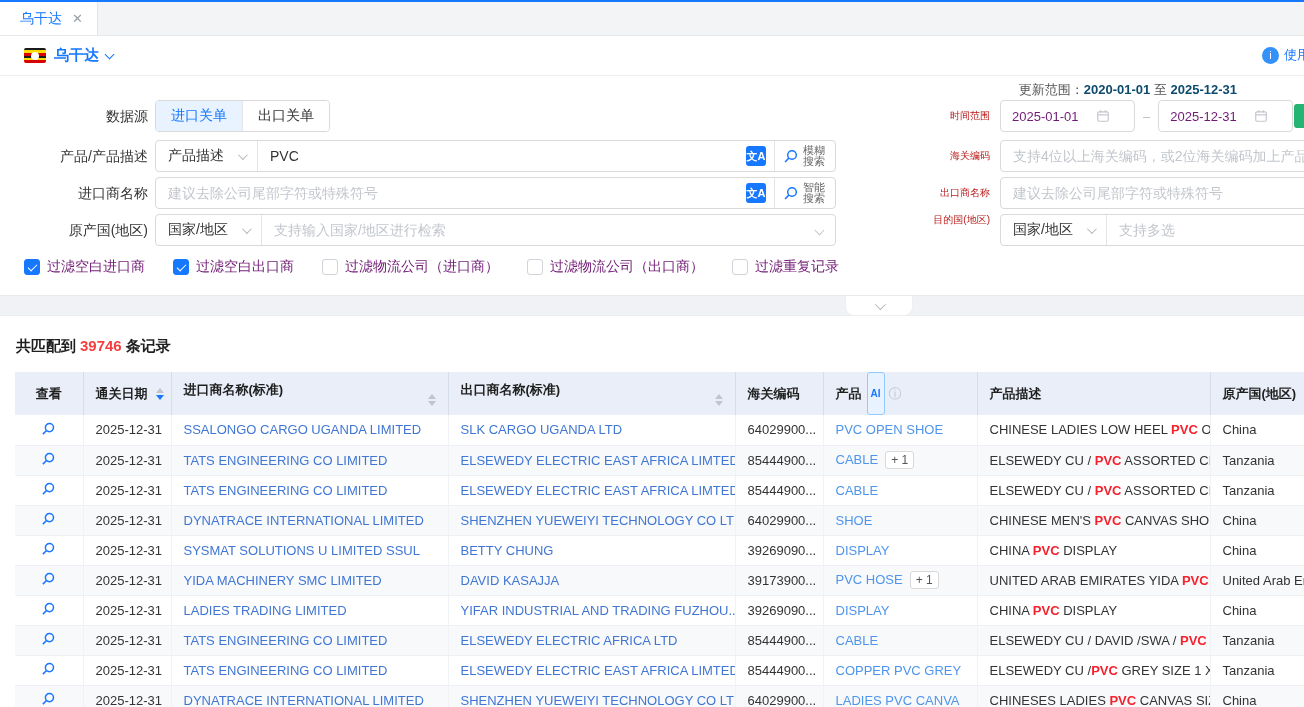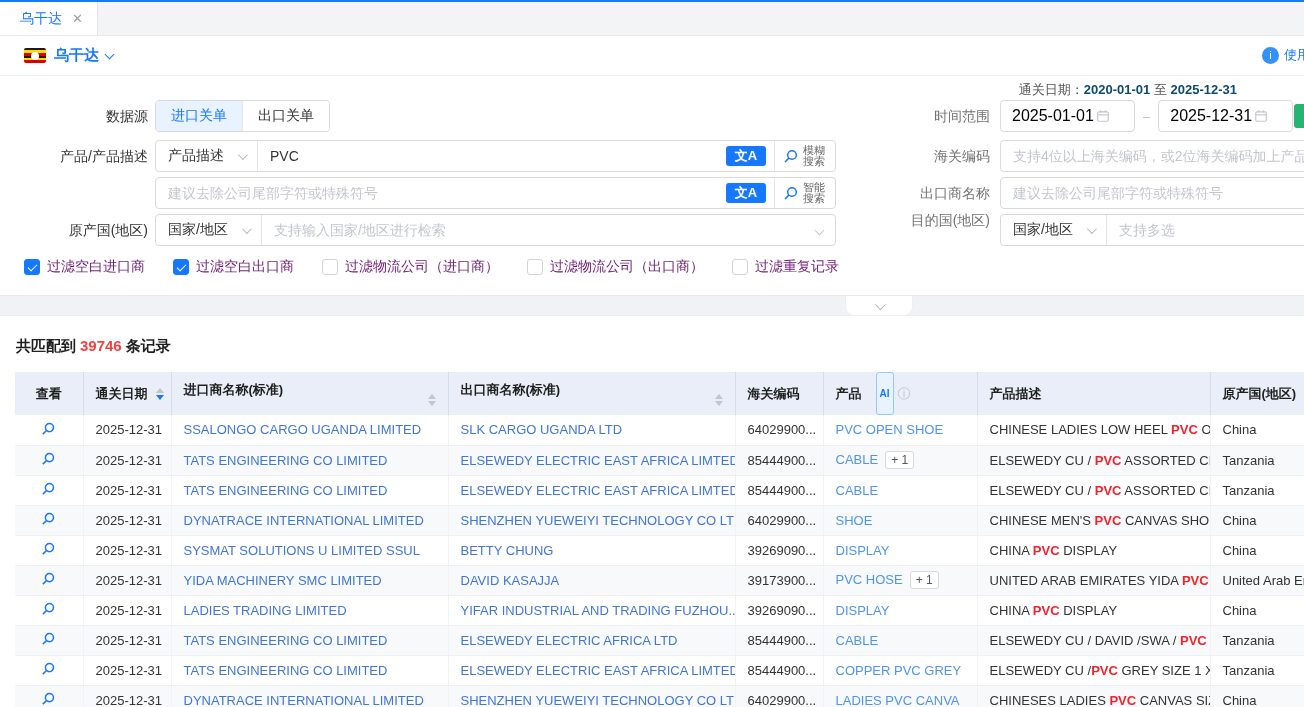--- a/index.html
+++ b/index.html
@@ -19,44 +19,44 @@
   .cname { font-size:15px; font-weight:bold; color:#1677ff; margin-left:8px; }
   .chev { display:inline-block; width:7px; height:7px; border-right:1.6px solid #1677ff; border-bottom:1.6px solid #1677ff;
     transform:rotate(45deg); margin:-3px 0 0 7px; }
   .help { position:absolute; left:1262px; top:10px; display:flex; align-items:center; gap:5px; white-space:nowrap; }
   .help .ic { width:17px; height:17px; border-radius:50%; background:#3491fa; color:#fff; font-size:11px;
     display:flex; align-items:center; justify-content:center; }
   .help span.t { color:#1677ff; font-size:13px; }
   
   .filters { position:relative; height:219px; background:#fff; }
   .lab-l { position:absolute; left:0; width:148px; text-align:right; font-size:14px; color:#333; line-height:32px; }
-  .lab-r { position:absolute; left:858px; width:132px; text-align:right; font-size:14px; color:#737373; line-height:32px; }
+  .lab-r { position:absolute; left:858px; width:132px; text-align:right; font-size:10px; color:#b91c1c; line-height:32px; }
   .upd { position:absolute; top:5px; right:67px; font-size:13px; color:#555; white-space:nowrap; }
   .upd b { color:#0c4a6e; font-weight:bold; }
   .seg { position:absolute; left:155px; display:flex; height:32px; border:1px solid #d9d9d9; border-radius:4px; overflow:hidden; background:#fff; }
   .seg .opt { padding:0 15px; font-size:14px; display:flex; align-items:center; color:#333; background:#fff; cursor:pointer; }
   .seg .opt.on { background:#e8f3ff; color:#1677ff; }
   .seg .opt + .opt { border-left:1px solid #e4e5e8; }
   .igroup { position:absolute; display:flex; align-items:center; height:32px; border:1px solid #d9d9d9; border-radius:4px; background:#fff; }
   .g-left { left:155px; width:681px; }
   .g-right { left:1000px; width:380px; }
   .sel { display:flex; align-items:center; gap:14px; padding:0 12px; font-size:14px; color:#333; height:100%; flex:0 0 auto; }
   .sel .dn { width:7px; height:7px; border-right:1.4px solid #b4b8bf; border-bottom:1.4px solid #b4b8bf; transform:rotate(45deg) translateY(-2px); }
   .vline { width:1px; height:30px; background:#e4e5e8; flex:0 0 auto; }
   .igroup input { flex:1 1 auto; min-width:0; border:0; outline:none; height:28px; padding:0 12px; font-size:14px; color:#333;
     font-family:"Liberation Sans","DejaVu Sans",sans-serif; background:transparent; }
   .igroup input::placeholder { color:#c2c6cc; }
-  .tico { width:40px; height:20px; background:#1677ff; border-radius:3px; color:#fff; font-size:13px; display:flex;
+  .tico { width:20px; height:20px; background:#1677ff; border-radius:3px; color:#fff; font-size:11px; display:flex;
     align-items:center; justify-content:center; flex:0 0 auto; margin:0 8px; font-weight:bold; }
   .fuzzy { display:flex; align-items:center; gap:4px; padding:0 10px 0 8px; flex:0 0 auto; cursor:pointer; }
   .fuzzy .txt { font-size:11px; color:#666; line-height:11px; }
   .enddn { margin-right:12px; width:7px; height:7px; border-right:1.4px solid #c6cad0; border-bottom:1.4px solid #c6cad0; transform:rotate(45deg); flex:0 0 auto; }
   .dates { position:absolute; left:1000px; display:flex; align-items:center; gap:8px; }
   .dinput { width:135px; height:32px; border:1px solid #d9d9d9; border-radius:4px; display:flex; align-items:center; background:#fff; }
-  .dinput input { border:0; outline:none; width:95px; padding:0 0 0 11px; font-size:16px; color:#000000; background:transparent;
+  .dinput input { border:0; outline:none; width:95px; padding:0 0 0 11px; font-size:13px; color:#701a75; background:transparent;
     font-family:"Liberation Sans","DejaVu Sans",sans-serif; }
   .dash { color:#b9bdc3; font-size:13px; }
   .gbtn { position:absolute; left:1294px; width:28px; height:24px; top:28px; background:#23b571; border-radius:3px; }
   .cbrow { position:absolute; top:182px; left:24px; display:flex; align-items:center; gap:28px; }
   .cbitem { display:flex; align-items:center; gap:7px; font-size:14px; color:#701a75; cursor:pointer; }
   .box { width:16px; height:16px; border:1px solid #d0d3d8; border-radius:3px; background:#fff; position:relative; }
   .box[data-checked="true"] { background:#1677ff; border-color:#1677ff; }
   .box[data-checked="true"]::after { content:""; position:absolute; left:5px; top:1.5px; width:4px; height:8px;
     border-right:1.8px solid #fff; border-bottom:1.8px solid #fff; transform:rotate(45deg); }
   
@@ -72,21 +72,21 @@
     border-right:1px solid #d5dcea; white-space:nowrap; overflow:hidden; }
   th.ctr, td.ctr { text-align:center; padding:0; }
   td { height:30px; padding:0 12px; border-bottom:1px solid #eef0f4; border-right:1px solid #f0f2f6;
     white-space:nowrap; overflow:hidden; color:#333; }
   tr.alt td { background:#f8f9fb; }
   .sorts { display:inline-flex; flex-direction:column; gap:2px; margin-left:8px; vertical-align:middle; }
   .s-up { width:0; height:0; border-left:4px solid transparent; border-right:4px solid transparent; border-bottom:5px solid #c0c4cc; }
   .s-dn { width:0; height:0; border-left:4px solid transparent; border-right:4px solid transparent; border-top:5px solid #c0c4cc; }
   .s-dn.on { border-top-color:#1677ff; }
   .ai { display:inline-block; border:1px solid #91caff; background:#e8f3ff; color:#1677ff; font-size:10px; font-weight:bold;
-    border-radius:3px; padding:15px 3px; margin-left:14px; vertical-align:1px; }
+    border-radius:3px; padding:15px 3px; margin-left:5px; vertical-align:1px; }
   .info { color:#c0c4cc; font-size:13px; font-weight:normal; margin-left:4px; }
   .lnk { color:#4076d4; text-decoration:none; cursor:pointer; }
   .plnk { color:#4e95ec; text-decoration:none; cursor:pointer; }
   .plus { display:inline-block; border:1px solid #d9d9d9; border-radius:3px; background:#fff; color:#555;
     font-size:12px; padding:0 5px; margin-left:7px; line-height:16px; }
   .hl { color:#f5222d; font-weight:bold; }
   .mag { display:inline-flex; cursor:pointer; }
 </style>
 </head>
 <body>
@@ -107,21 +107,21 @@
   <span class="cname">乌干达</span>
   <span class="chev"></span>
   <div class="help">
     <span class="ic">i</span>
     <span class="t">使用</span>
   </div>
 </div>
 
 <div class="filters">
   <div class="upd">
-    <span>通关日期：</span><b>2020-01-01</b>
+    <span>更新范围：</span><b>2020-01-01</b>
     <span>至</span> <b>2025-12-31</b>
   </div>
 
   <div class="lab-l" style="top:24px">数据源</div>
   <div class="seg" style="top:24px">
     <div class="opt on">进口关单</div>
     <div class="opt">出口关单</div>
   </div>
   <div class="lab-r" style="top:24px">时间范围</div>
   <div class="dates" style="top:24px">
@@ -163,20 +163,21 @@
           <line x1="8.8" y1="15.2" x2="3" y2="21"></line>
         </svg>
       <span class="txt"><span>模糊</span><br><span>搜索</span></span>
     </div>
   </div>
   <div class="lab-r" style="top:64px">海关编码</div>
   <div class="igroup g-right" style="top:64px">
     <input placeholder="支持4位以上海关编码，或2位海关编码加上产品描述、企" style="">
   </div>
 
+  <div class="lab-l" style="top:101px">进口商名称</div>
   <div class="igroup g-left" style="top:101px">
     <input placeholder="建议去除公司尾部字符或特殊符号" style="">
     <span class="tico">文A</span>
     <div class="vline"></div>
     <div class="fuzzy">
       <svg width="16" height="16" viewBox="0 0 24 24" fill="none" stroke="#1677ff" stroke-width="2.2">
           <circle cx="13.5" cy="10.5" r="6.5"></circle>
           <line x1="8.8" y1="15.2" x2="3" y2="21"></line>
         </svg>
       <span class="txt"><span>智能</span><br><span>搜索</span></span>

